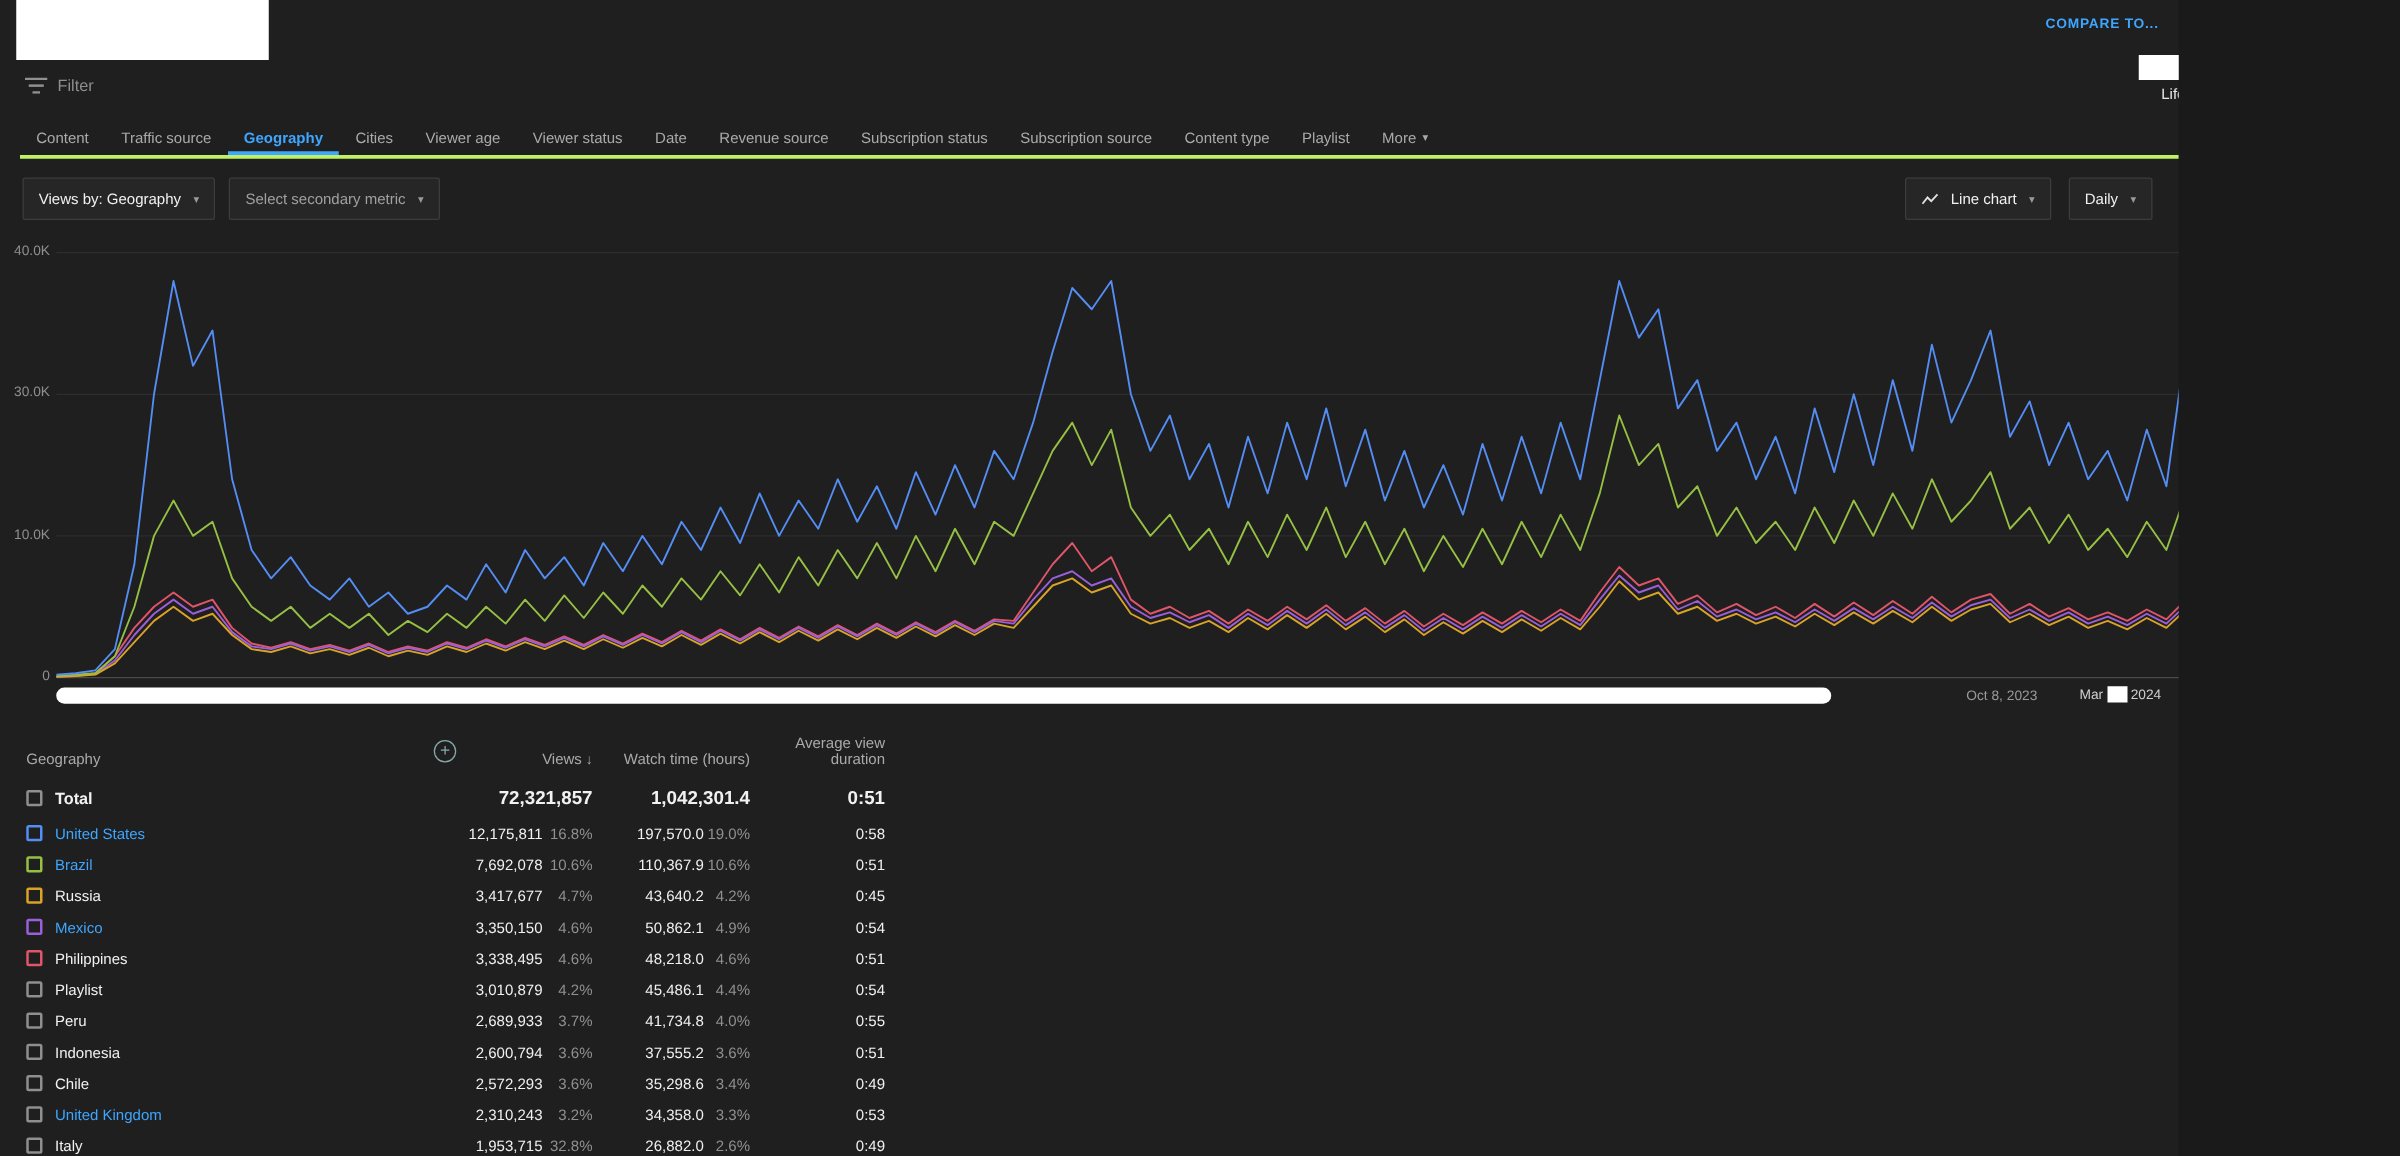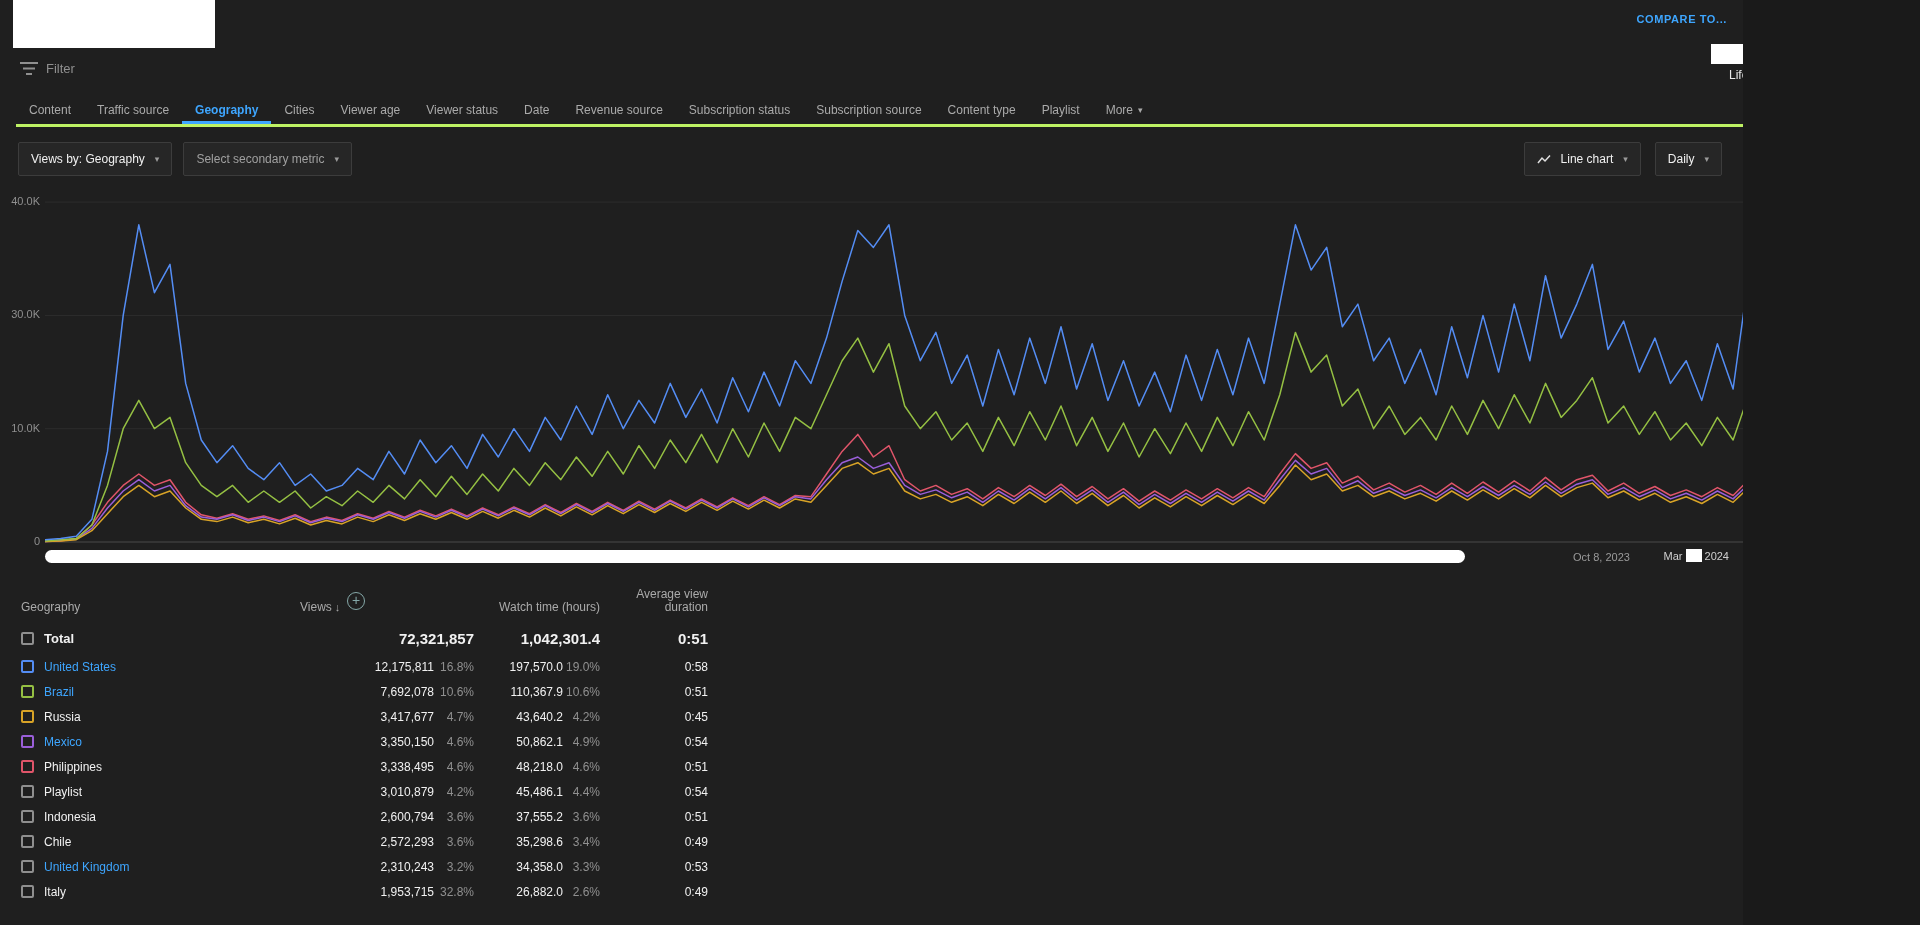--- a/index.html
+++ b/index.html
@@ -36,21 +36,21 @@
   
   .scrub-thumb{position:absolute;left:45px;top:550px;width:1420px;height:13px;background:#fff;border-radius:7px;cursor:grab}
   .scrub-mid-label{position:absolute;left:1573px;top:551px;font-size:11px;color:#9a9a9a}
   .scrub-end{position:absolute;right:14px;top:549px;display:flex;align-items:center;gap:3px;font-size:11px;color:#cfcfcf}
   .scrub-end .redact{position:static;width:16px;height:13px;display:inline-block}
   
   .table{position:absolute;left:0;top:588px;width:760px}
   .thead,.trow,.trow-total{display:grid;grid-template-columns:44px 256px 134px 40px 89px 37px 108px;align-items:center}
   .thead{height:26px;align-items:end;font-size:12px;color:#aaaaaa}
   .th-geo{grid-column:1/3;padding-left:21px}
-  .th-views{grid-column:3/5;text-align:left}
+  .th-views{grid-column:3/5;text-align:right}
   .th-watch{grid-column:5/7;text-align:right}
   .th-dur{grid-column:7;text-align:right;line-height:13px}
   .sort-arrow{font-size:11px;color:#aaaaaa;margin-left:3px}
   .trow-total{margin-top:8px;height:32px;font-weight:700}
   .total-label{font-size:13px;color:#ffffff}
   .total-num{font-size:15px;color:#ffffff}
   .span34{grid-column:3/5}
   .span56{grid-column:5/7}
   .trow{height:25px;font-size:12px;cursor:pointer}
   .cell.num{text-align:right;color:#f1f1f1}
@@ -262,20 +262,31 @@
           <div class="cell num">3,010,879</div>
           <div class="cell pct">4.2%</div>
           <div class="cell num">45,486.1</div>
           <div class="cell pct">4.4%</div>
           <div class="cell num">0:54</div>
         </div>
         <div class="trow">
           <div class="cell c-check">
             <span class="checkbox" style="border-color: rgb(143, 143, 143);"></span>
           </div>
+          <div class="cell c-name">Peru</div>
+          <div class="cell num">2,689,933</div>
+          <div class="cell pct">3.7%</div>
+          <div class="cell num">41,734.8</div>
+          <div class="cell pct">4.0%</div>
+          <div class="cell num">0:55</div>
+        </div>
+        <div class="trow">
+          <div class="cell c-check">
+            <span class="checkbox" style="border-color: rgb(143, 143, 143);"></span>
+          </div>
           <div class="cell c-name">Indonesia</div>
           <div class="cell num">2,600,794</div>
           <div class="cell pct">3.6%</div>
           <div class="cell num">37,555.2</div>
           <div class="cell pct">3.6%</div>
           <div class="cell num">0:51</div>
         </div>
         <div class="trow">
           <div class="cell c-check">
             <span class="checkbox" style="border-color: rgb(143, 143, 143);"></span>

